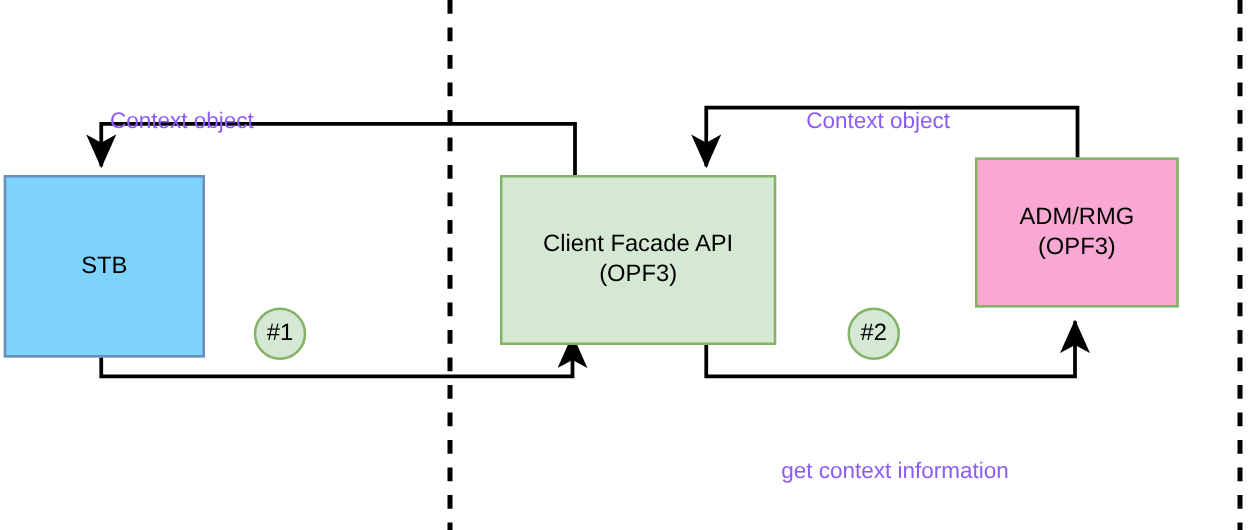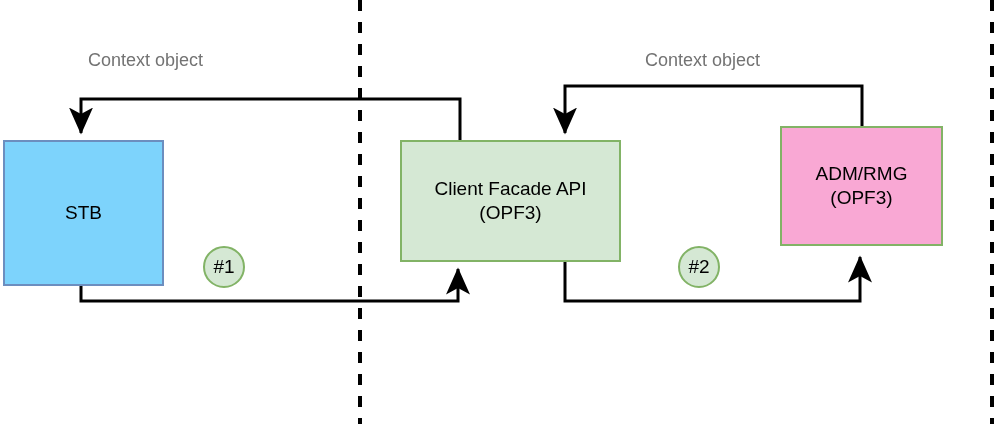--- a/index.html
+++ b/index.html
@@ -42,21 +42,21 @@
     top: 140px;
     width: 161px;
     height: 146px;
     background: #7dd3fc;
     border-color: #6c8ebf;
   }
   .node-facade {
     left: 400px;
     top: 140px;
     width: 221px;
-    height: 122px;
+    height: 136px;
     background: #d5e8d4;
     border-color: #82b366;
   }
   .node-adm {
     left: 780px;
     top: 126px;
     width: 163px;
     height: 120px;
     background: #f9a8d4;
     border-color: #82b366;
@@ -74,22 +74,23 @@
     justify-content: center;
     font-size: 19px;
     color: #000000;
   }
   .marker-1 { left: 203px; top: 246px; }
   .marker-2 { left: 678px; top: 246px; }
 
   .edge-label {
     position: absolute;
     font-size: 18px;
-    color: #737373;
+    color: #8b5cf6;
     white-space: nowrap;
+    margin-top: 36px;
   }
   .lbl-ctx-left   { left: 88px;  top: 50px; }
   .lbl-ctx-right  { left: 645px; top: 50px; }
   .lbl-getcurrent { left: 70px;  top: 330px; }
   .lbl-getinfo    { left: 625px; top: 330px; }
   .lbl-cloud      { left: 393px; top: 390px; font-size: 19px; }
 </style>
 </head>
 <body>
 
@@ -135,15 +136,16 @@
 
   <div class="marker-circle marker-1">
     <span>#1</span>
   </div>
   <div class="marker-circle marker-2">
     <span>#2</span>
   </div>
 
   <div class="edge-label lbl-ctx-left">Context object</div>
   <div class="edge-label lbl-ctx-right">Context object</div>
+  <div class="edge-label lbl-getinfo">get context information</div>
 
 
 </div>
 
 </body></html>

